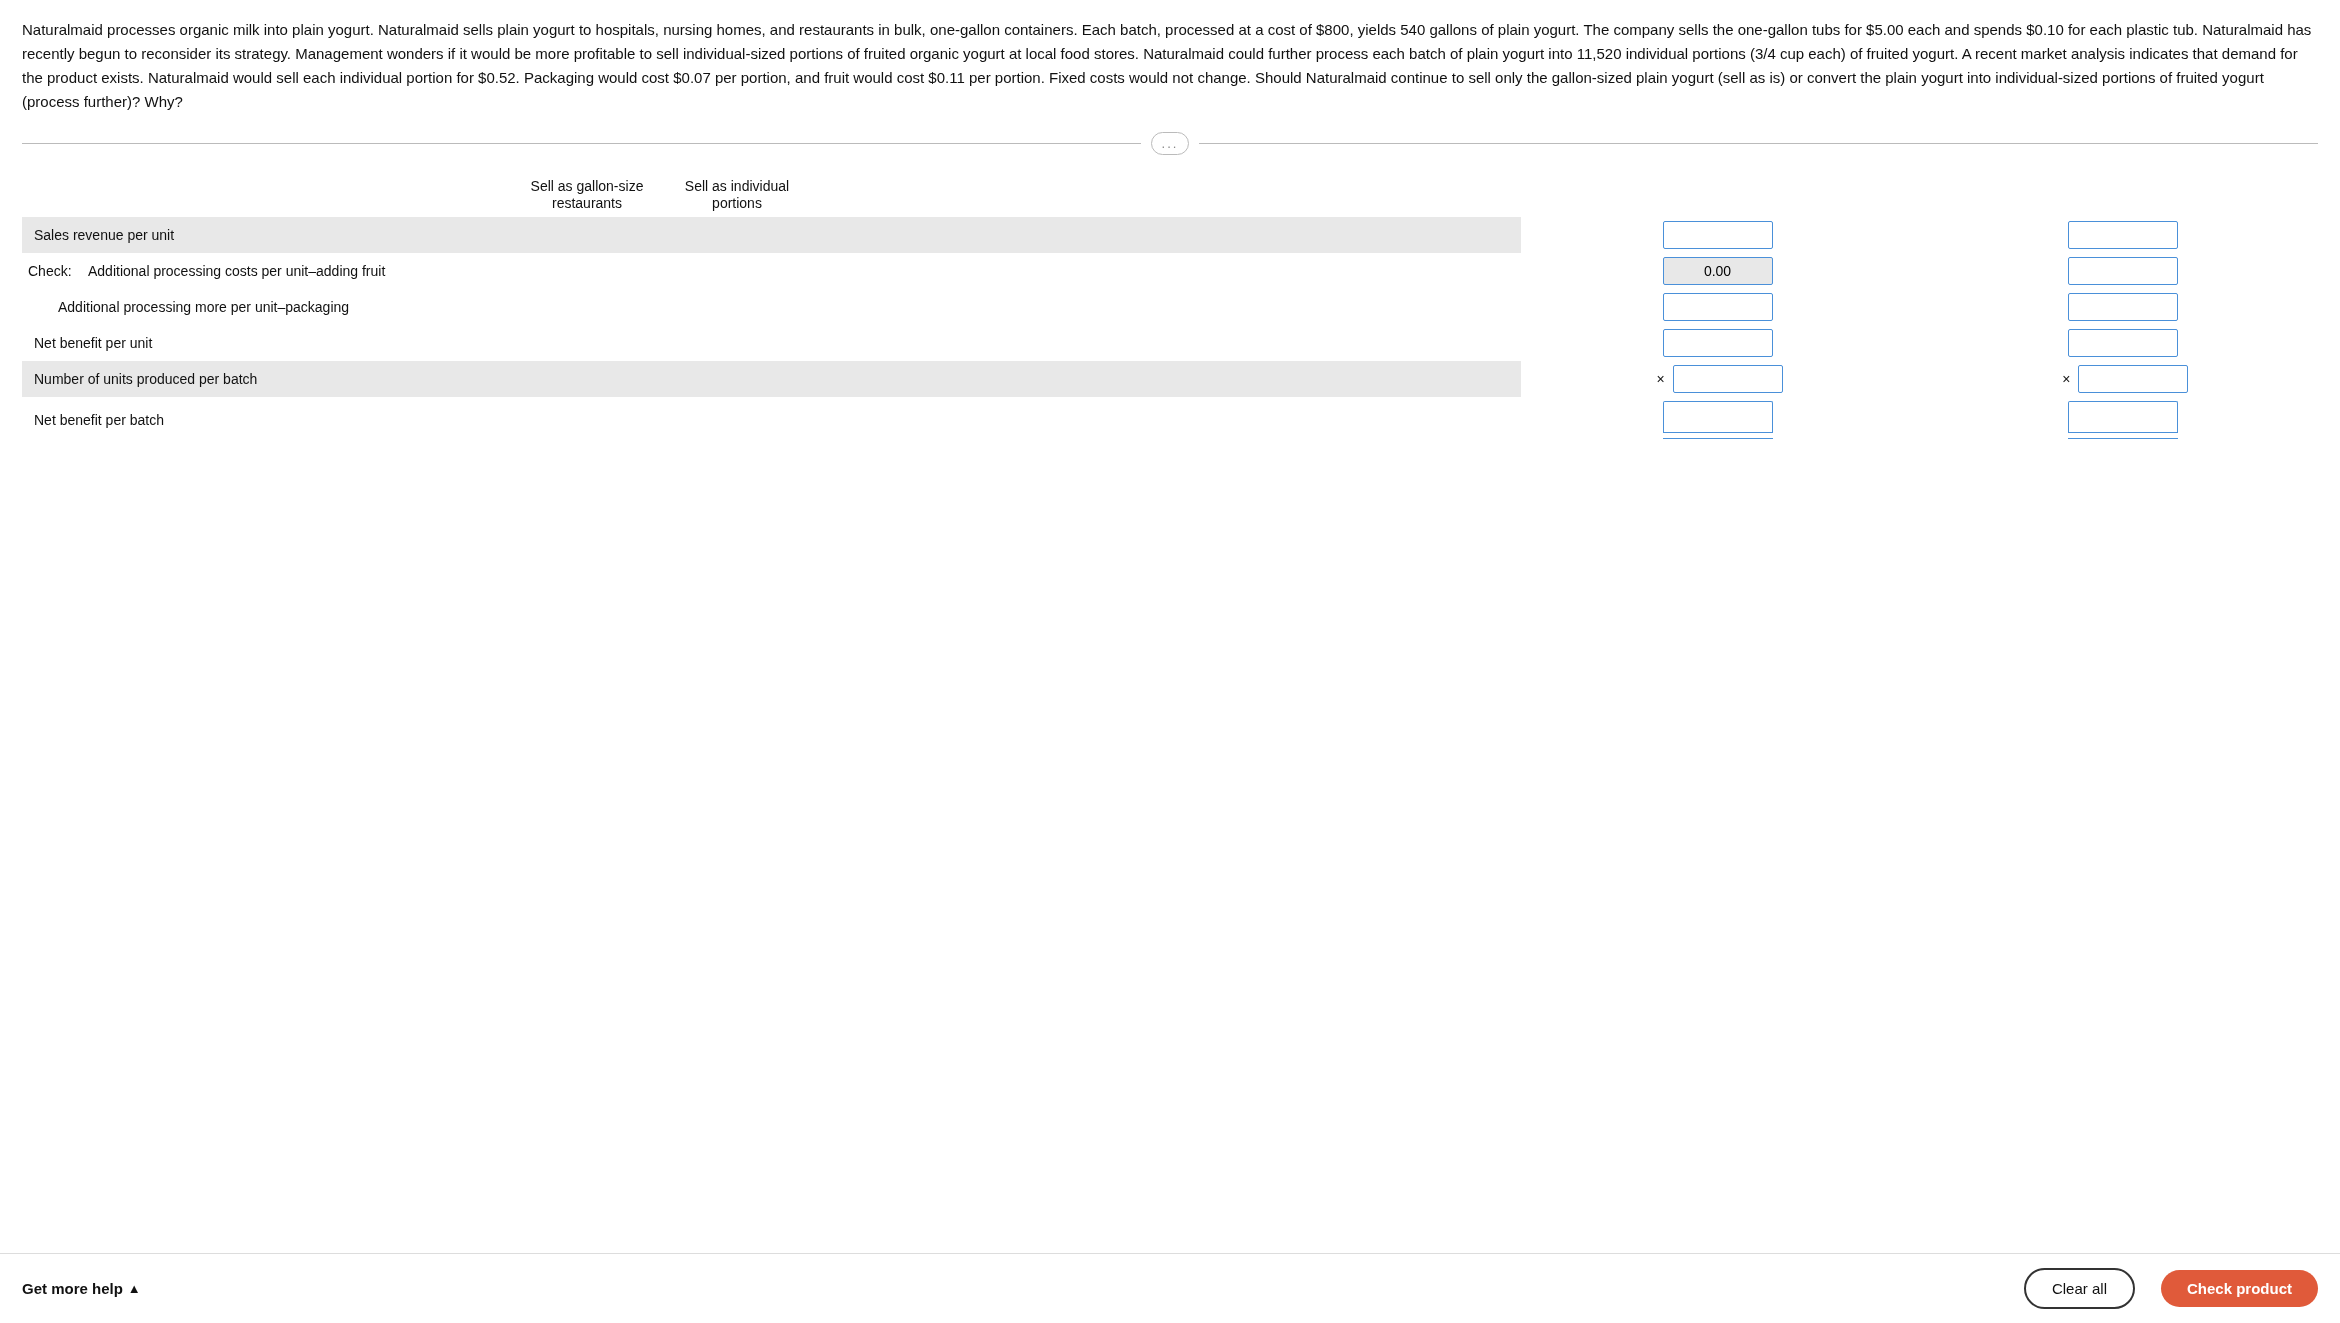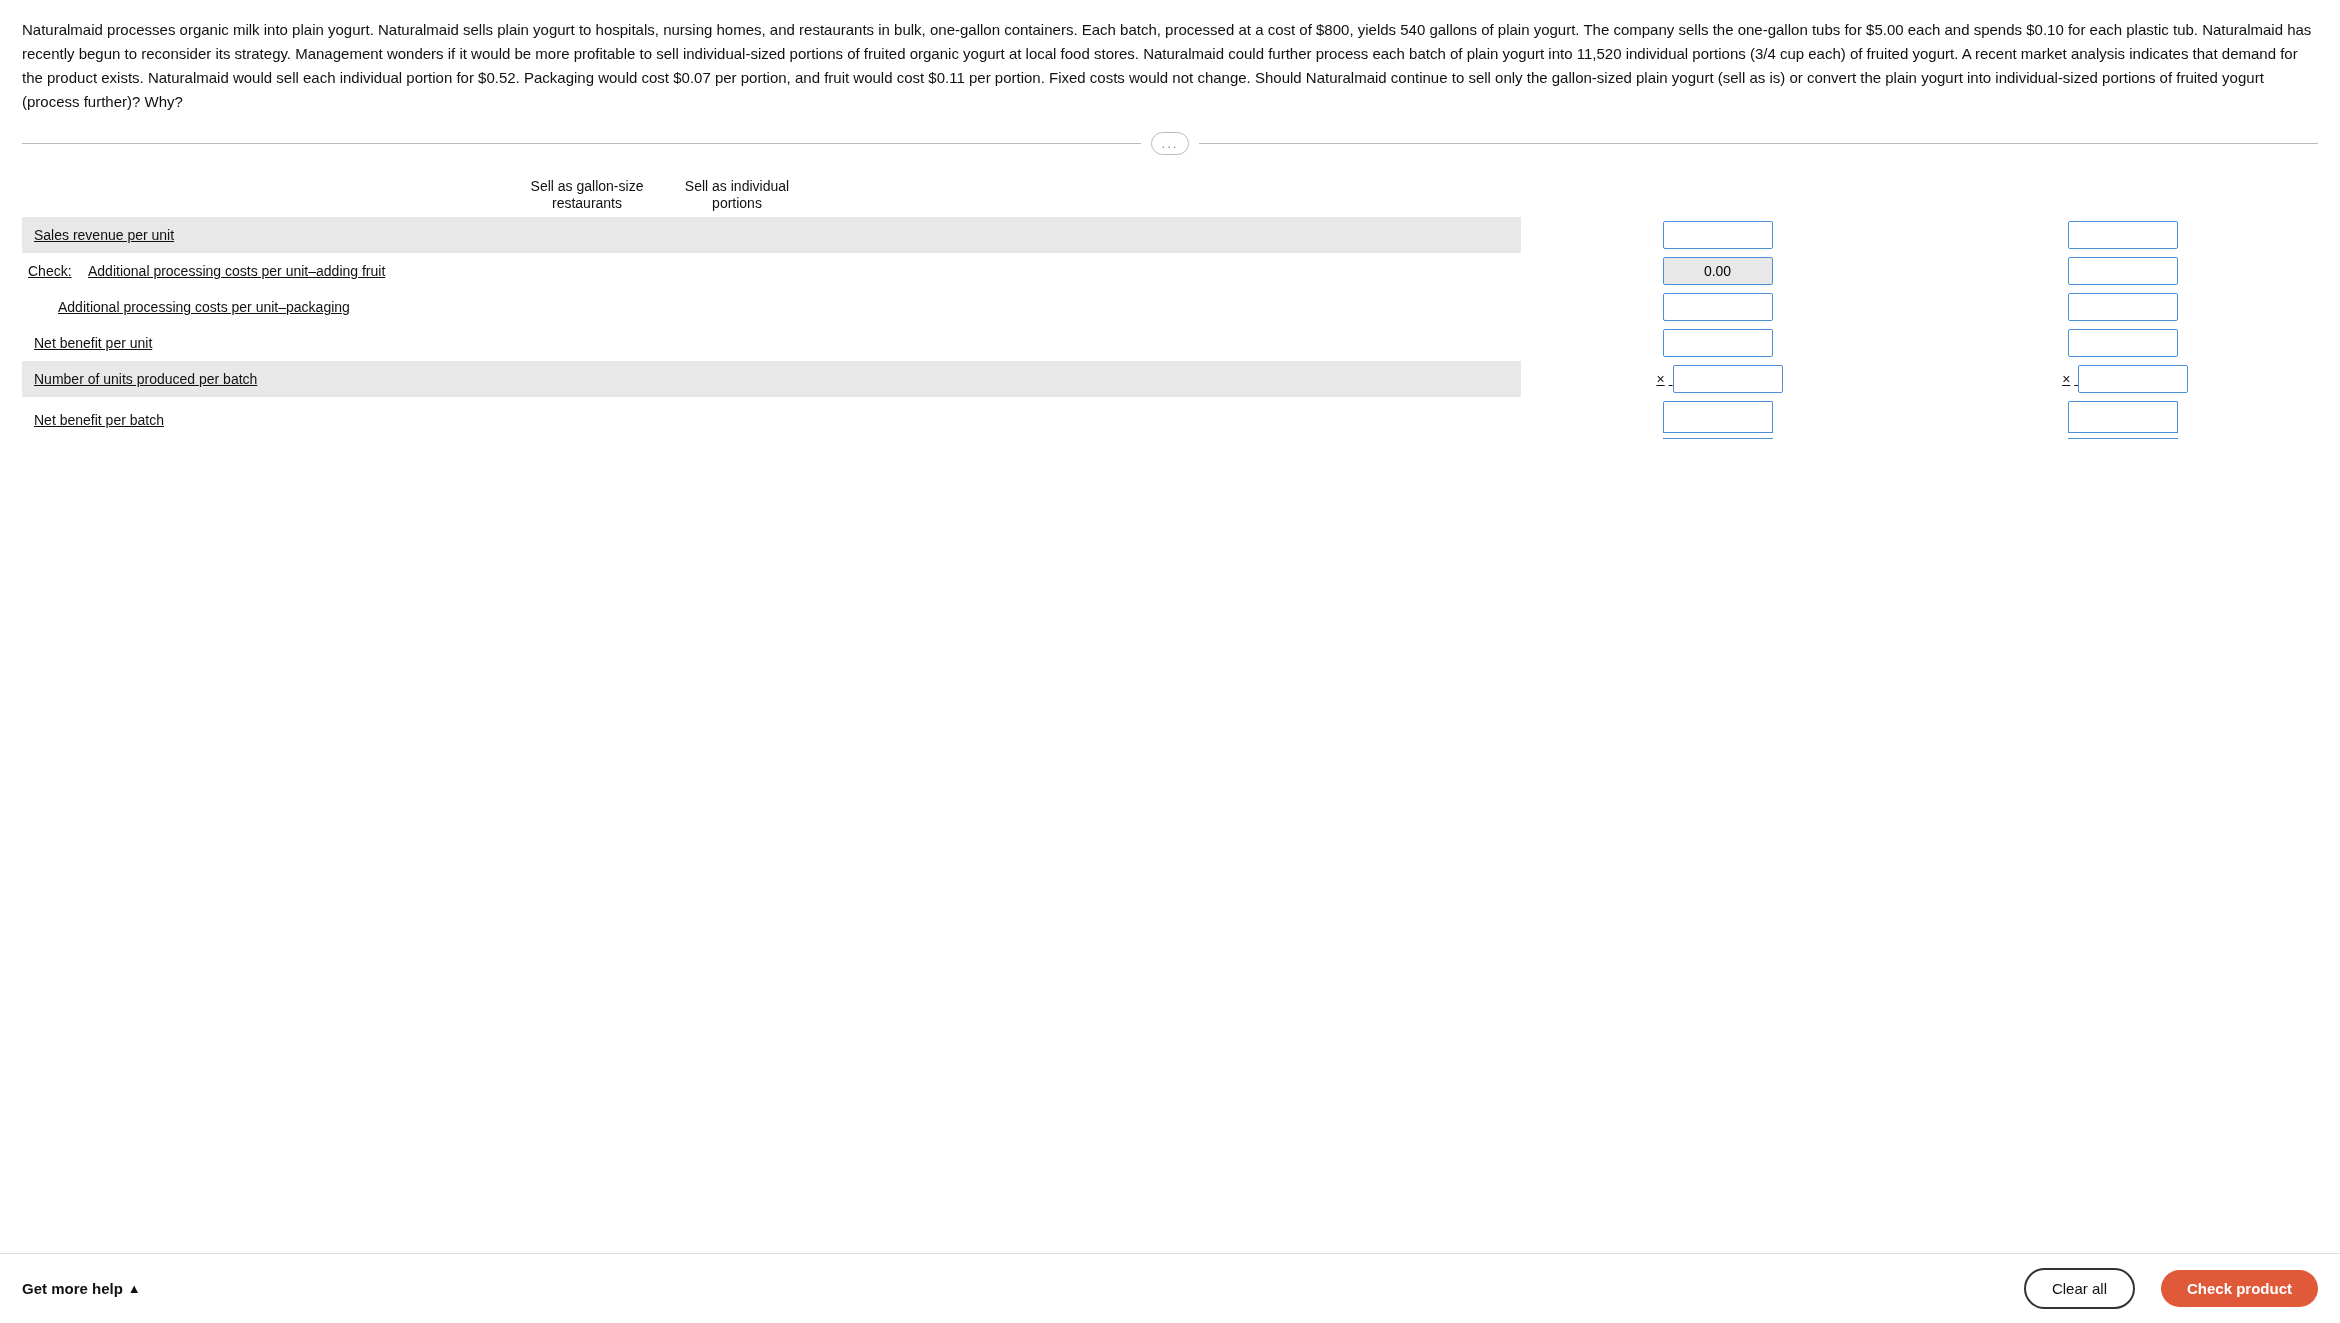--- a/index.html
+++ b/index.html
@@ -86,21 +86,20 @@
       font-size: 14px;
       color: #111;
     }
     .col-subheader:first-child {
       margin-right: 20px;
     }
 
     .data-table {
       width: 100%;
       border-collapse: collapse;
-      text-decoration: underline;
     }
 
     .data-table td {
       padding: 4px 6px;
       font-size: 14px;
       vertical-align: middle;
     }
 
     .row-label-cell {
       width: 500px;
@@ -275,21 +274,21 @@
           <td class="input-cell" style="padding-right:20px;">
             <input type="text" class="prefilled" value="0.00" style="">
           </td>
           <td class="input-cell">
             <input type="text" value="" style="">
           </td>
         </tr>
 
         <tr>
           <td class="row-label-cell">
-            <span class="row-label-sub">Additional processing costs per unit–packaging</span>
+            <span class="row-label-sub">Additional processing more per unit–packaging</span>
           </td>
           <td class="input-cell" style="padding-right:20px;">
             <input type="text" value="" style="">
           </td>
           <td class="input-cell">
             <input type="text" value="" style="">
           </td>
         </tr>
 
         <tr>

